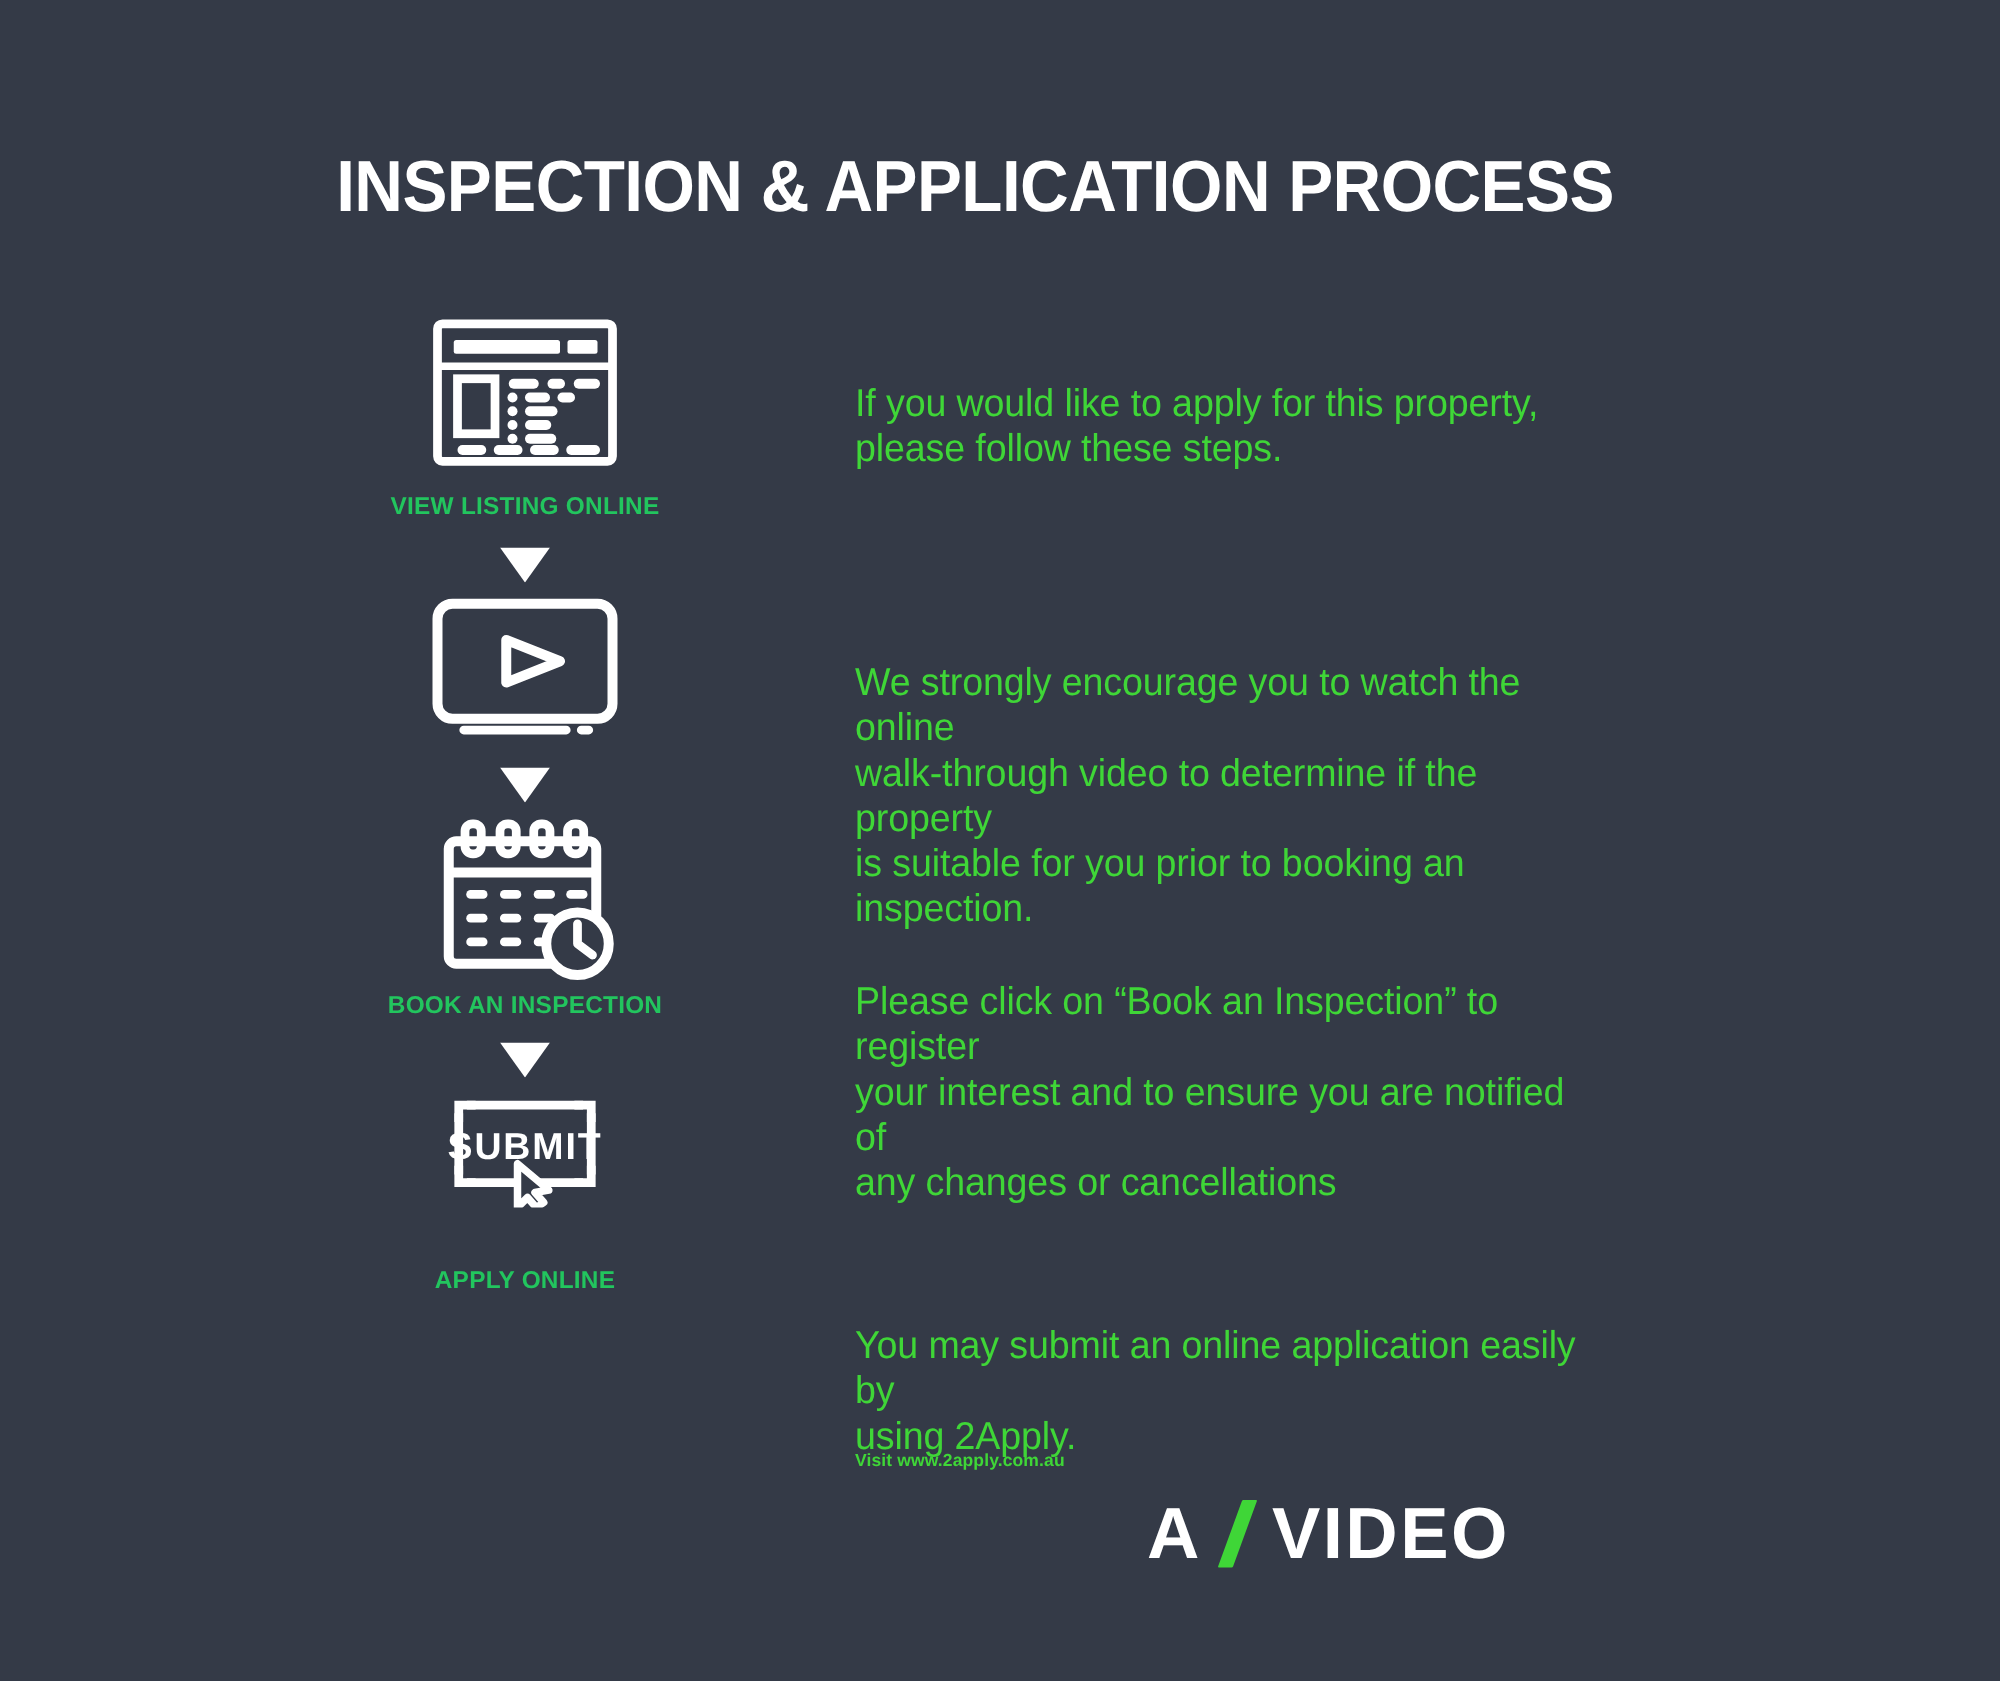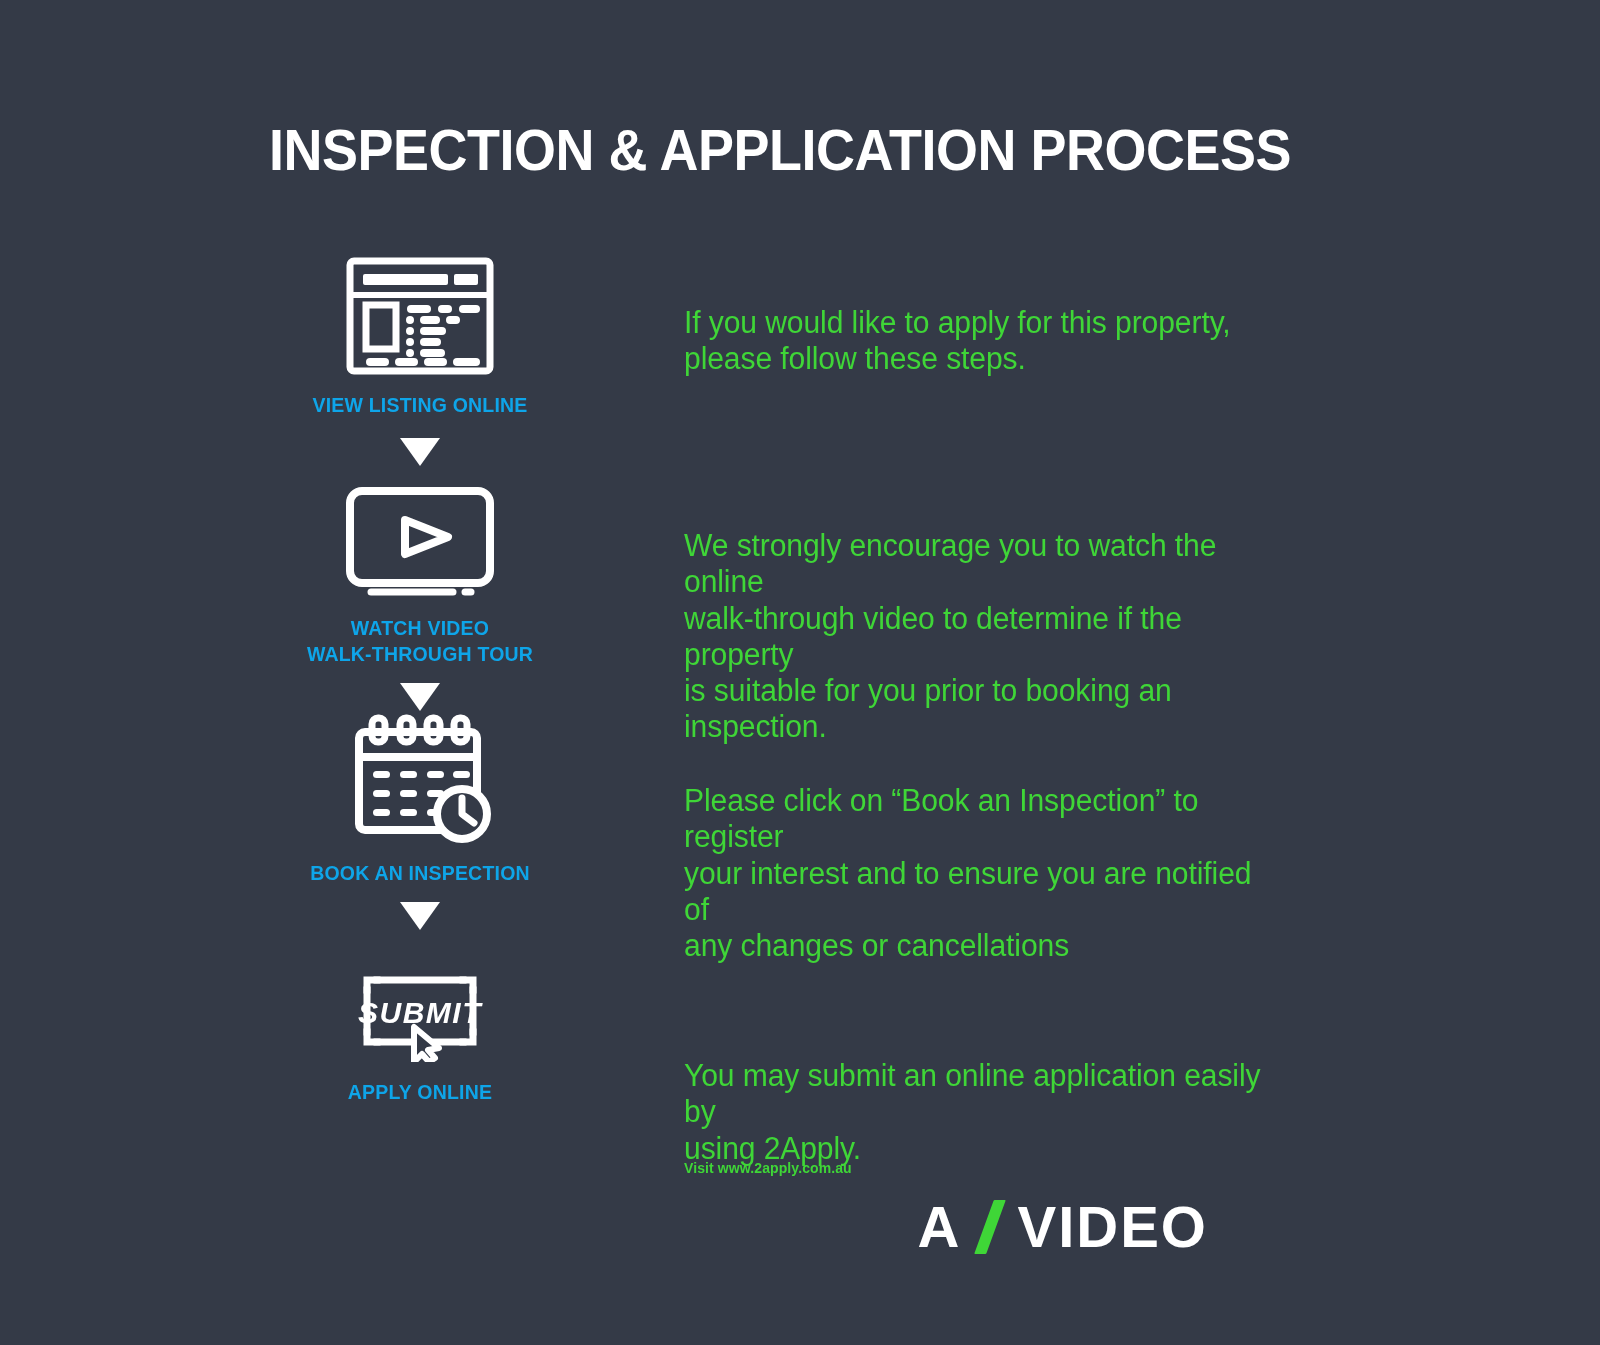--- a/index.html
+++ b/index.html
@@ -44,26 +44,24 @@
     left: 255px;
     top: 255px;
     width: 330px;
   }
   .step {
     text-align: center;
   }
   .icon-wrap {
     display: flex;
     justify-content: center;
-    align-items: flex-end;
     height: 120px;
-    font-style: italic;
   }
   .step-label {
-    color: #0ea5e9;
+    color: #22c55e;
     font-weight: bold;
     font-size: 19.5px;
     letter-spacing: 0.2px;
     line-height: 1.3;
     margin-top: 18px;
     white-space: pre-line;
   }
   .arrow {
     display: flex;
     justify-content: center;
@@ -187,22 +185,20 @@
 
     <div class="step">
       <div class="icon-wrap">
         <svg width="150" height="112" viewBox="0 0 150 112" fill="none">
           <rect x="5" y="5" width="140" height="92" rx="12" stroke="#ffffff" stroke-width="8"></rect>
           <path d="M60 34 L103 51 L60 68 Z" stroke="#ffffff" stroke-width="8" stroke-linejoin="round"></path>
           <line x1="26" y1="106" x2="108" y2="106" stroke="#ffffff" stroke-width="7" stroke-linecap="round"></line>
           <line x1="120" y1="106" x2="126" y2="106" stroke="#ffffff" stroke-width="7" stroke-linecap="round"></line>
         </svg>
       </div>
-      <div class="step-label">WATCH VIDEO
-WALK-THROUGH TOUR</div>
     </div>
 
     <div class="gap2"></div>
     <div class="arrow">
       <svg width="40" height="28" viewBox="0 0 40 28">
           <polygon points="0,0 40,0 20,28" fill="#ffffff"></polygon>
         </svg>
     </div>
     <div class="gapA"></div>
 

